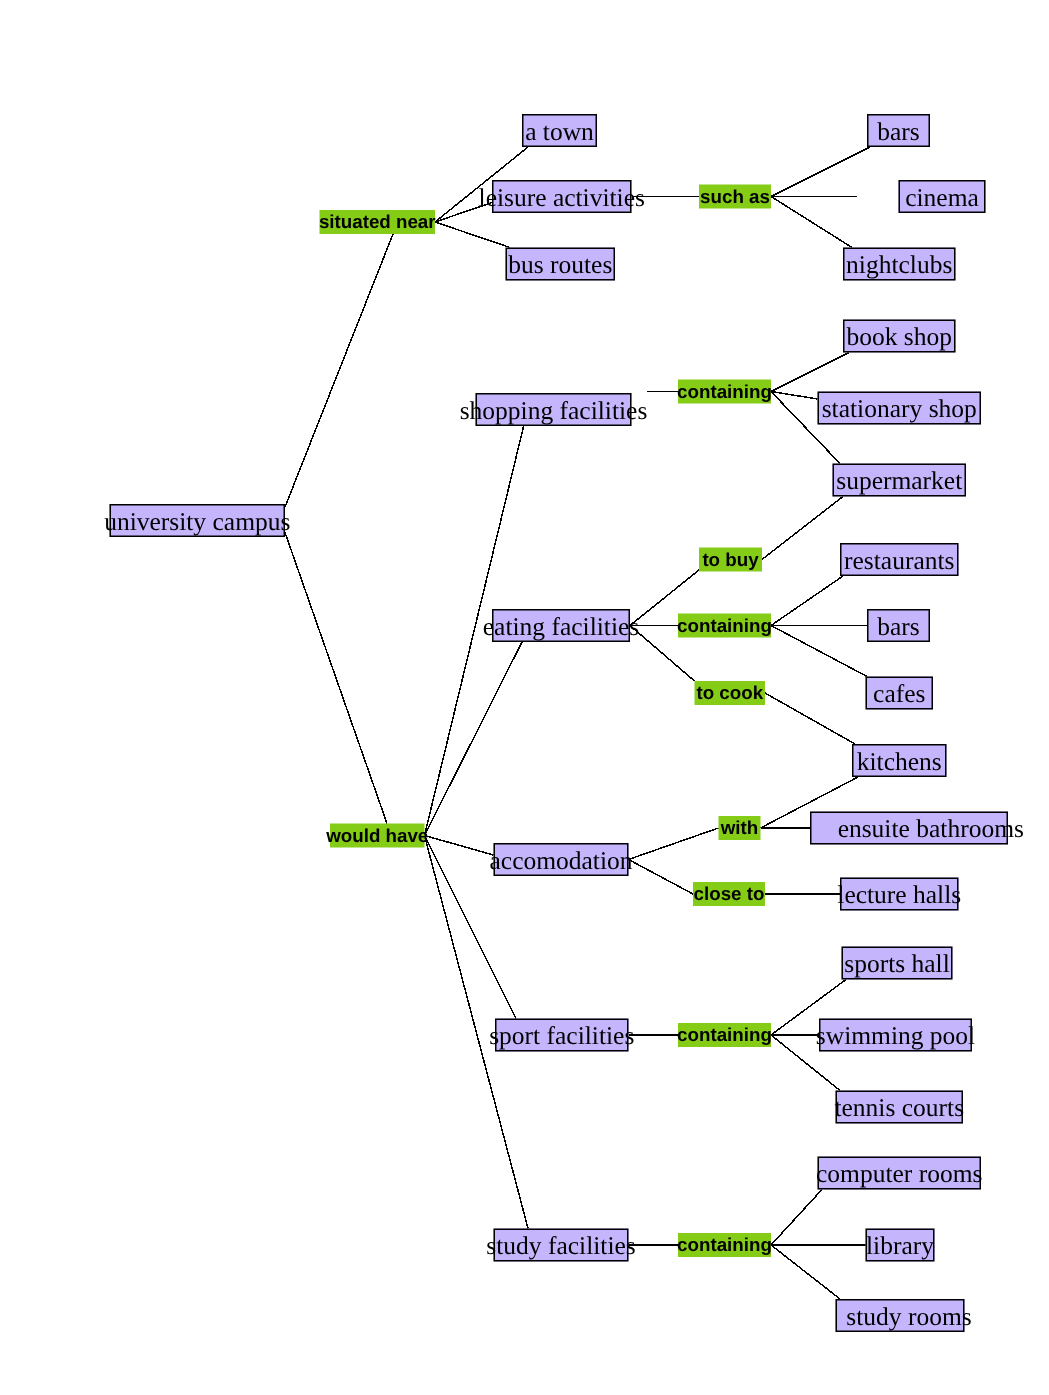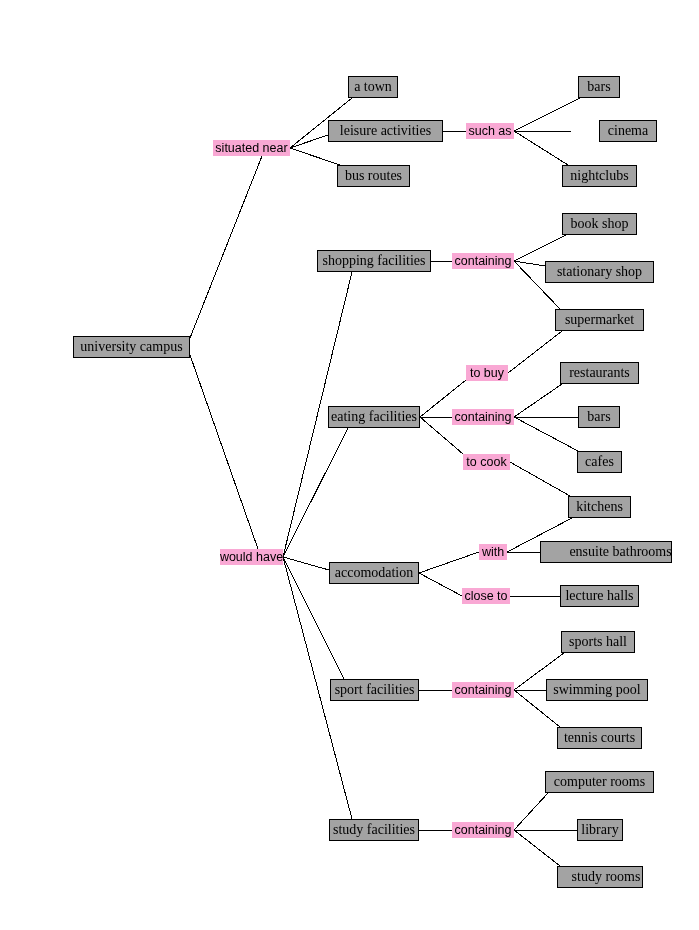--- a/index.html
+++ b/index.html
@@ -21,46 +21,47 @@
     left: 0;
     top: 0;
     width: 699px;
     height: 930px;
     pointer-events: none;
   }
   .node-box {
     position: absolute;
     box-sizing: border-box;
     border: 1px solid #000000;
-    background: #a3a3a3;
+    background: #c4b5fd;
     font-family: "Liberation Serif", serif;
-    font-size: 14px;
+    font-size: 17px;
     line-height: 1;
     color: #000000;
     white-space: nowrap;
     display: flex;
     align-items: center;
     justify-content: center;
     padding: 0 5px;
     height: 22px;
   }
   .edge-label {
     position: absolute;
     box-sizing: border-box;
     font-family: "Liberation Sans", sans-serif;
     font-size: 12.5px;
     line-height: 1;
     color: #000000;
     white-space: nowrap;
-    background: #f9a8d4;
+    background: #84cc16;
     display: flex;
     align-items: center;
     justify-content: center;
     height: 16px;
     padding: 0 2px;
+    font-weight: bold;
   }
 </style>
 </head>
 <body>
 
 <div id="canvas">
   <svg class="edges" viewBox="0 0 699 930" preserveAspectRatio="none">
       <line x1="190" y1="338" x2="262" y2="156" stroke="#000000" stroke-width="1" shape-rendering="crispEdges"></line>
       <line x1="190" y1="355" x2="258" y2="549" stroke="#000000" stroke-width="1" shape-rendering="crispEdges"></line>
       <line x1="290" y1="148" x2="352" y2="98" stroke="#000000" stroke-width="1" shape-rendering="crispEdges"></line>
@@ -97,26 +98,26 @@
       <line x1="514" y1="690" x2="546" y2="690" stroke="#000000" stroke-width="1" shape-rendering="crispEdges"></line>
       <line x1="514" y1="690" x2="560" y2="727" stroke="#000000" stroke-width="1" shape-rendering="crispEdges"></line>
       <line x1="419" y1="830" x2="452" y2="830" stroke="#000000" stroke-width="1" shape-rendering="crispEdges"></line>
       <line x1="514" y1="830" x2="548" y2="793" stroke="#000000" stroke-width="1" shape-rendering="crispEdges"></line>
       <line x1="514" y1="830" x2="577" y2="830" stroke="#000000" stroke-width="1" shape-rendering="crispEdges"></line>
       <line x1="514" y1="830" x2="560" y2="866" stroke="#000000" stroke-width="1" shape-rendering="crispEdges"></line>
     </svg>
   <div id="nodes-layer">
       <div class="node-box" style="left: 73px; top: 336px; width: 117px; height: 22px;">university campus</div>
       <div class="node-box" style="left: 348px; top: 76px; width: 50px; height: 22px;">a town</div>
-      <div class="node-box" style="left: 328px; top: 120px; width: 115px; height: 22px;">leisure activities</div>
+      <div class="node-box" style="left: 328px; top: 120px; width: 93px; height: 22px;">leisure activities</div>
       <div class="node-box" style="left: 337px; top: 165px; width: 73px; height: 22px;">bus routes</div>
       <div class="node-box" style="left: 578px; top: 76px; width: 42px; height: 22px;">bars</div>
       <div class="node-box" style="left: 571px; top: 120px; width: 58px; height: 22px; margin-left: 28px;">cinema</div>
       <div class="node-box" style="left: 562px; top: 165px; width: 75px; height: 22px;">nightclubs</div>
-      <div class="node-box" style="left: 317px; top: 250px; width: 114px; height: 22px;">shopping facilities</div>
+      <div class="node-box" style="left: 317px; top: 262px; width: 104px; height: 22px;">shopping facilities</div>
       <div class="node-box" style="left: 562px; top: 213px; width: 75px; height: 22px;">book shop</div>
       <div class="node-box" style="left: 545px; top: 261px; width: 109px; height: 22px;">stationary shop</div>
       <div class="node-box" style="left: 555px; top: 309px; width: 89px; height: 22px;">supermarket</div>
       <div class="node-box" style="left: 328px; top: 406px; width: 92px; height: 22px;">eating facilities</div>
       <div class="node-box" style="left: 560px; top: 362px; width: 79px; height: 22px;">restaurants</div>
       <div class="node-box" style="left: 578px; top: 406px; width: 42px; height: 22px;">bars</div>
       <div class="node-box" style="left: 577px; top: 451px; width: 45px; height: 22px;">cafes</div>
       <div class="node-box" style="left: 568px; top: 496px; width: 63px; height: 22px;">kitchens</div>
       <div class="node-box" style="left: 329px; top: 562px; width: 90px; height: 22px;">accomodation</div>
       <div class="node-box" style="left: 540px; top: 541px; width: 132px; height: 22px; padding-left: 34px;">ensuite bathrooms</div>

